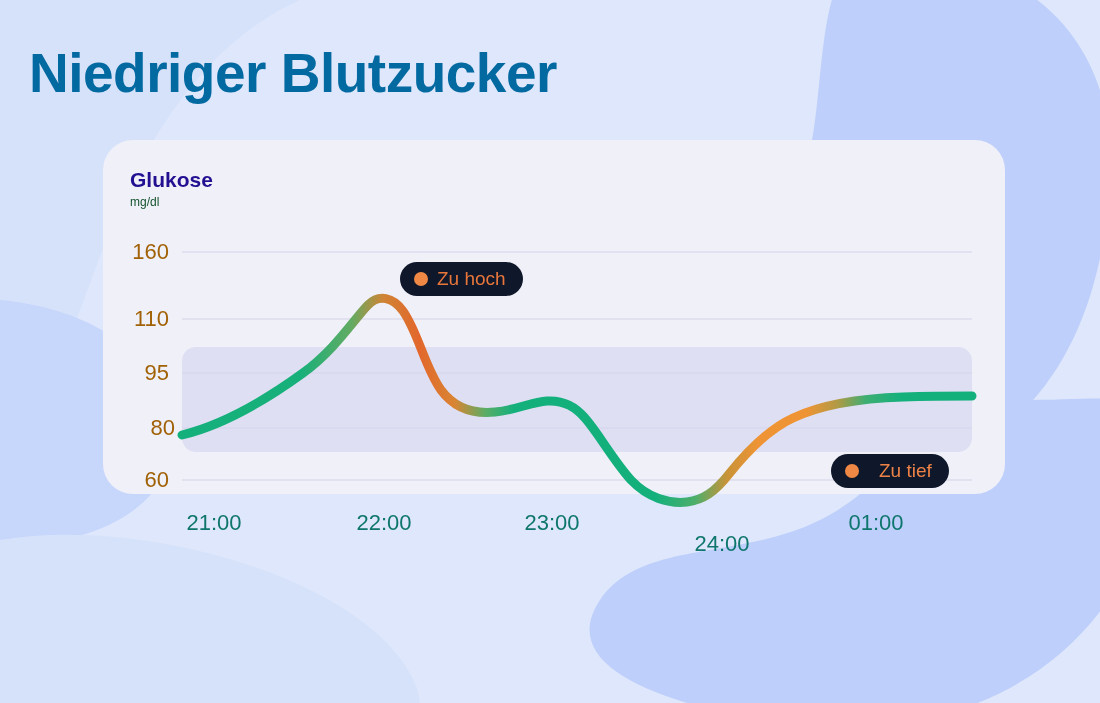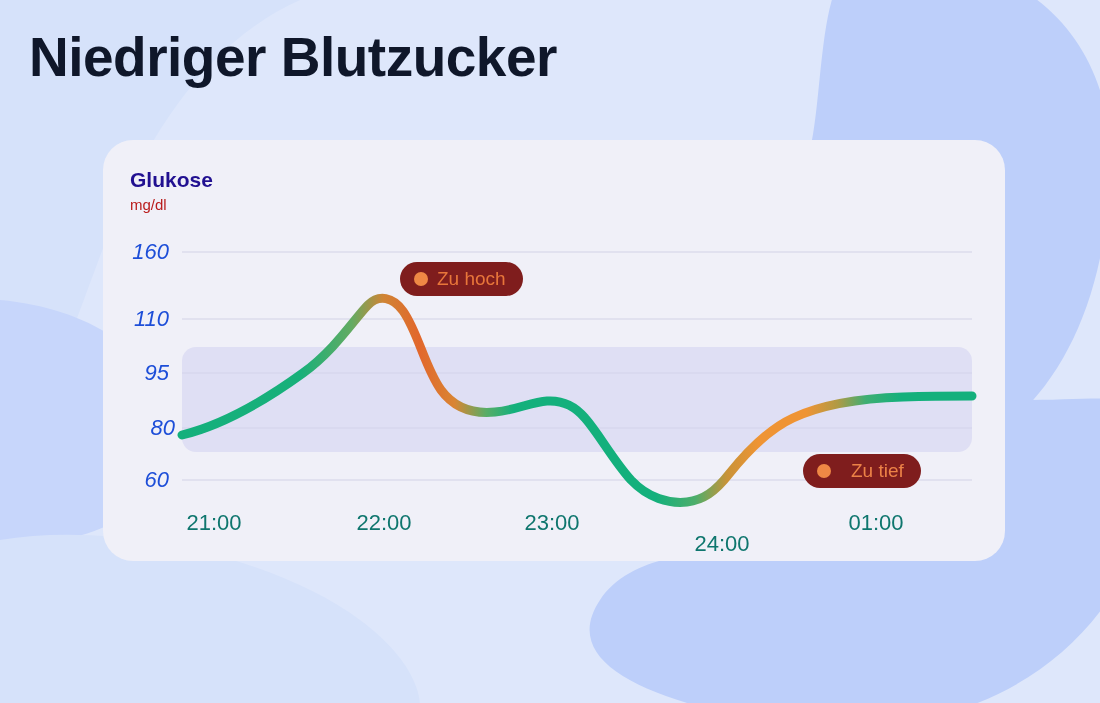--- a/index.html
+++ b/index.html
@@ -19,54 +19,54 @@
     position: absolute;
     inset: 0;
     overflow: hidden;
   }
   .bg-layer svg { display: block; width: 1100px; height: 703px; }
 
   
   .page-title {
     position: absolute;
     left: 29px;
-    top: 26px;
+    top: 42px;
     font-size: 55px;
     font-weight: bold;
     letter-spacing: -0.5px;
-    color: #0f172a;
+    color: #0369a1;
     line-height: 1.15;
     white-space: nowrap;
   }
 
   
   .chart-card {
     position: absolute;
     left: 103px;
     top: 140px;
     width: 902px;
-    height: 421px;
+    height: 354px;
     background: #f0f0f8;
     border-radius: 30px;
   }
 
   .card-heading {
     position: absolute;
     left: 27px;
     top: 28px;
   }
   .card-title {
     font-size: 21px;
     font-weight: bold;
     color: #211091;
     line-height: 1.15;
   }
   .card-subtitle {
-    font-size: 15px;
-    color: #b91c1c;
+    font-size: 12px;
+    color: #14532d;
     margin-top: 4px;
     line-height: 1.15;
   }
 
   
   .plot {
     position: absolute;
     left: 0;
     top: 0;
     width: 902px;
@@ -74,58 +74,57 @@
   }
   .plot svg { display: block; }
 
   .y-axis { position: absolute; left: 0; top: 0; width: 902px; height: 421px; }
   .y-tick {
     position: absolute;
     right: auto;
     width: 66px;
     text-align: right;
     font-size: 22px;
-    color: #1d4ed8;
+    color: #a16207;
     line-height: 1;
     transform: translateY(-50%);
-    font-style: italic;
   }
   .x-tick {
     position: absolute;
     font-size: 22px;
     color: #0f766e;
     line-height: 1;
     transform: translateX(-50%);
     white-space: nowrap;
   }
 
   
   .badge {
     position: absolute;
     display: flex;
     align-items: center;
     gap: 9px;
-    background: #7f1d1d;
+    background: #0f172a;
     border-radius: 999px;
     padding: 7px 17px 8px 14px;
     font-size: 19px;
     line-height: 1;
     white-space: nowrap;
   }
   .badge .dot {
     width: 14px;
     height: 14px;
     border-radius: 50%;
     flex: none;
   }
   .badge-high { left: 297px; top: 122px; color: #e8763a; }
   .badge-high .dot { background: #ef8845; }
   .badge-balance { left: 524px; top: 227px; color: #22b27a; }
   .badge-balance .dot { background: #14b07c; }
-  .badge-low { left: 700px; top: 314px; color: #ec8247; gap: 20px; }
+  .badge-low { left: 728px; top: 314px; color: #ec8247; gap: 20px; }
   .badge-low .dot { background: #ef8845; }
 </style>
 </head>
 <body>
 
 <div class="bg-layer">
   <svg viewBox="0 0 1100 703" xmlns="http://www.w3.org/2000/svg" aria-hidden="true">
     <rect x="0" y="0" width="1100" height="703" fill="#dee7fb"></rect>
 
     <path d="M0,0 H300 C210,40 150,130 110,230 C75,320 45,420 0,470 Z" fill="#d6e2fa"></path>

